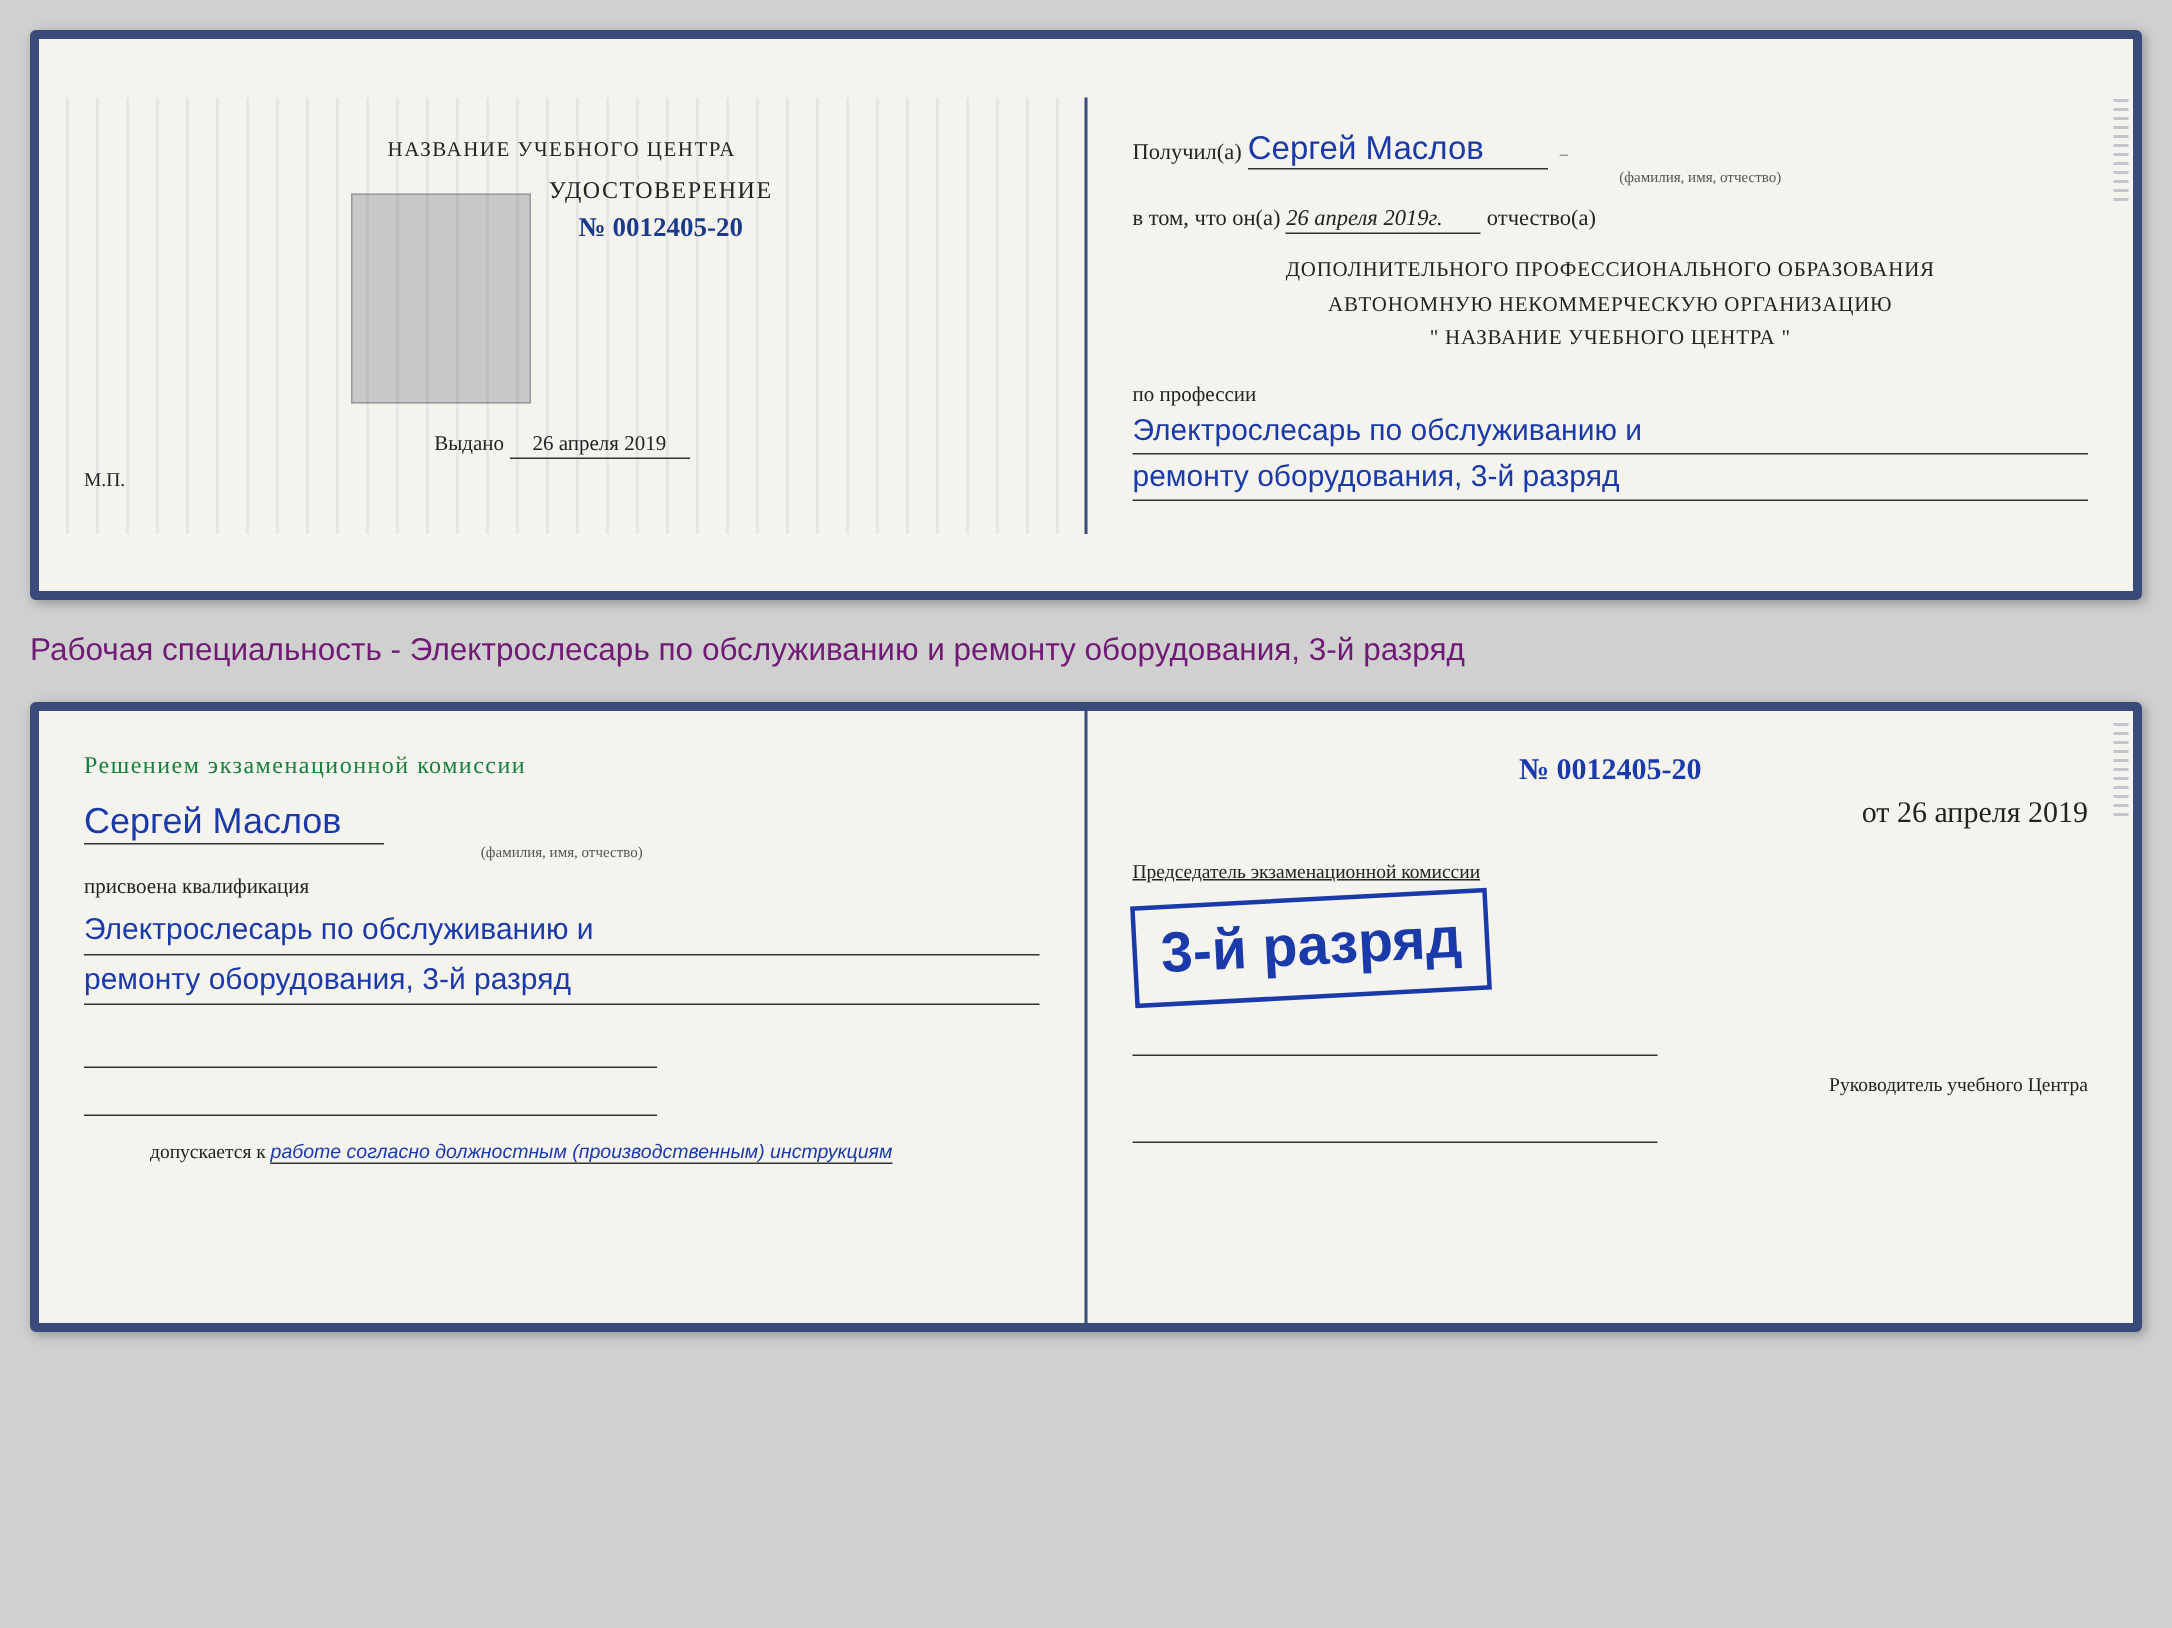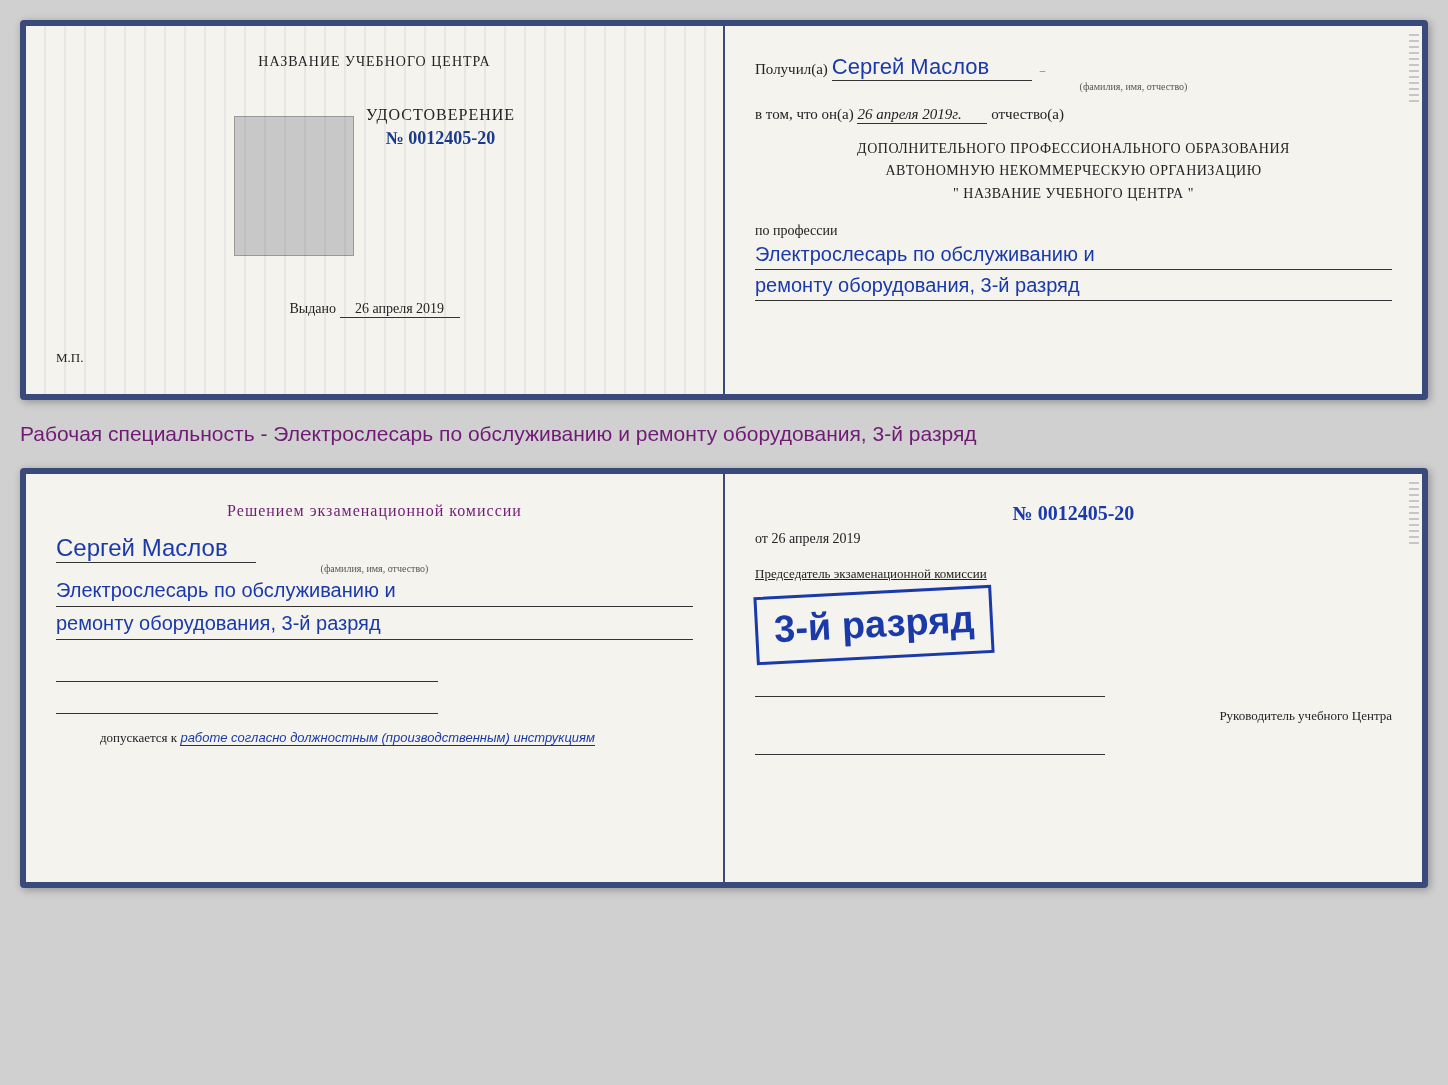--- a/index.html
+++ b/index.html
@@ -20,20 +20,21 @@
     
     .cert-card {
       background: #f5f3ee;
       border: 6px solid #3a4a7a;
       border-radius: 4px;
       display: flex;
       width: 100%;
       min-height: 380px;
       overflow: hidden;
       box-shadow: 2px 2px 8px rgba(0,0,0,0.3);
+      align-items: center;
     }
 
     .cert-left, .cert-right {
       flex: 1;
       padding: 28px 30px;
       position: relative;
     }
 
     .cert-left {
       border-right: 2px solid #3a4a7a;
@@ -204,23 +205,23 @@
       padding: 28px 30px;
       position: relative;
     }
 
     .cert2-left {
       border-right: 2px solid #3a4a7a;
     }
 
     .decision-title {
       font-size: 16px;
-      text-align: center;
+      text-align: left;
       letter-spacing: 1px;
-      color: #701a75;
+      color: #15803d;
       margin-bottom: 14px;
     }
 
     .person-name2 {
       font-size: 24px;
       font-family: 'Comic Sans MS', cursive, sans-serif;
       color: #1a3aaa;
       border-bottom: 1px solid #333;
       display: inline-block;
       min-width: 200px;
@@ -279,23 +280,23 @@
 
     .protocol-number {
       font-size: 20px;
       font-weight: bold;
       color: #1a3aaa;
       text-align: center;
       margin-bottom: 6px;
     }
 
     .protocol-date {
-      font-size: 14px;
-      color: #222;
-      text-align: left;
+      font-size: 20px;
+      color: #222;
+      text-align: right;
       margin-bottom: 18px;
     }
 
     
     .stamp {
       border: 3px solid #1a3aaa;
       padding: 10px 16px;
       display: inline-block;
       margin: 8px 0;
       transform: rotate(-3deg);
@@ -432,20 +433,21 @@
     <div class="cert2-left">
       <div class="decision-title">Решением экзаменационной комиссии</div>
 
       <div>
         <div class="person-name2">Сергей Маслов</div>
         <div style="margin-left:0;">
           <span class="name-subtitle">(фамилия, имя, отчество)</span>
         </div>
       </div>
 
+      <div class="qualification-label">присвоена квалификация</div>
       <span class="qualification-value">Электрослесарь по обслуживанию и</span>
       <span class="qualification-value">ремонту оборудования, 3-й разряд</span>
 
       <div class="sign-lines">
         <div class="sign-line"></div>
         <div class="sign-line"></div>
       </div>
 
       <div class="admit-label">
         <span>допускается к</span>

